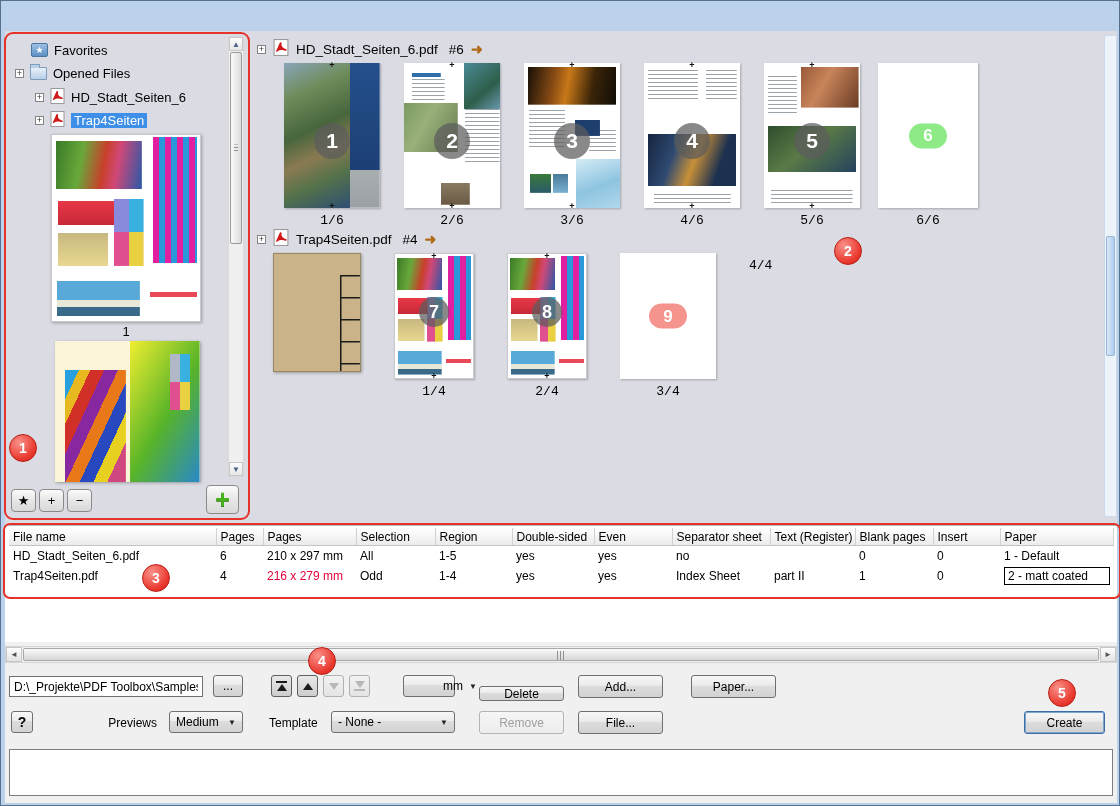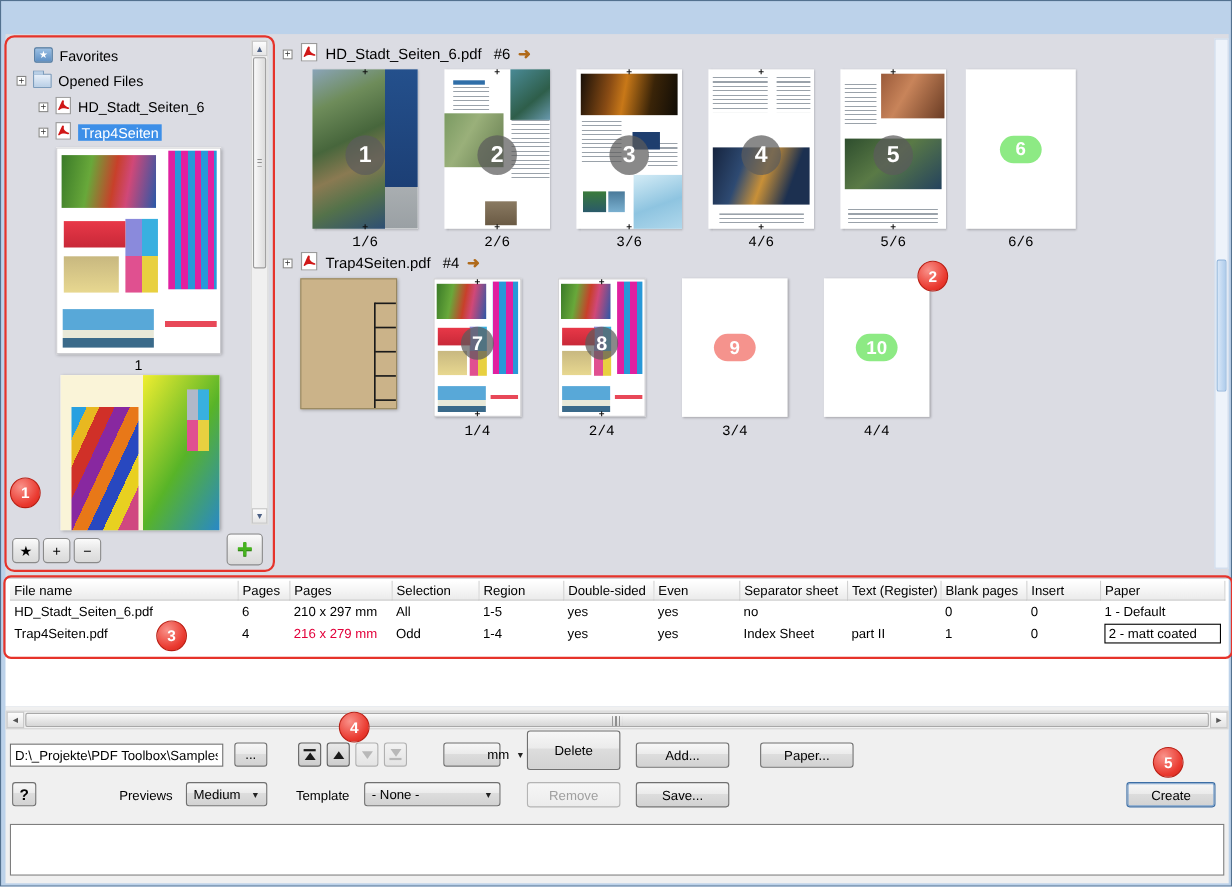--- a/index.html
+++ b/index.html
@@ -292,23 +292,20 @@
           </div>
         <div class="page-label">2/4</div>
       </div>
       <div class="page-cell">
         <div class="page-thumb art-blank" style="width:96px;height:126px;">
             <span class="badge pill-pink">9</span>
           </div>
         <div class="page-label">3/4</div>
       </div>
       <div class="page-cell">
-        <div class="page-thumb art-blank" style="width:96px;height:126px;">
-            <span class="badge pill-green">10</span>
-          </div>
         <div class="page-label">4/4</div>
       </div>
     </div>
 
     <div class="main-vsb">
         <div class="thumb"></div>
       </div>
   </div>
 
   <div class="tablezone">
@@ -400,21 +397,21 @@
       </div>
     <div class="mvbtn disabled" style="left:344px;top:33px;">
         <span class="tri-down"></span>
         <span class="mvbar"></span>
       </div>
 
     <div class="dd" style="left:398px;top:33px;width:52px;height:22px;padding-left:39px;">
         <span>mm</span>
         <span class="arr">▼</span>
       </div>
-    <div class="btn" style="left:474px;top:22px;width:85px;height:36px;">
+    <div class="btn" style="left:474px;top:44px;width:85px;height:15px;">
         <span>Delete</span>
       </div>
     <div class="btn" style="left:573px;top:33px;width:85px;height:23px;">
         <span>Add...</span>
       </div>
     <div class="btn" style="left:686px;top:33px;width:85px;height:23px;">
         <span>Paper...</span>
       </div>
 
     <div class="btn" style="left:6px;top:69px;width:22px;height:22px;font-weight:bold;font-size:14px;">
@@ -427,21 +424,21 @@
       </div>
     <div class="ctl-label" style="left:264px;top:74px;">Template</div>
     <div class="dd" style="left:326px;top:69px;width:124px;height:22px;">
         <span>- None -</span>
         <span class="arr">▼</span>
       </div>
     <div class="btn disabled" style="left:474px;top:69px;width:85px;height:23px;">
         <span>Remove</span>
       </div>
     <div class="btn" style="left:573px;top:69px;width:85px;height:23px;">
-        <span>Save...</span>
+        <span>File...</span>
       </div>
     <div class="btn focused" style="left:1019px;top:69px;width:81px;height:23px;">
         <span>Create</span>
       </div>
 
     <div class="logarea"></div>
   </div>
 
   <div class="outline anno" style="left:3px;top:31px;width:242px;height:484px;"></div>
   <div class="outline anno" style="left:2px;top:522px;width:1114px;height:72px;border-radius:7px;"></div>

